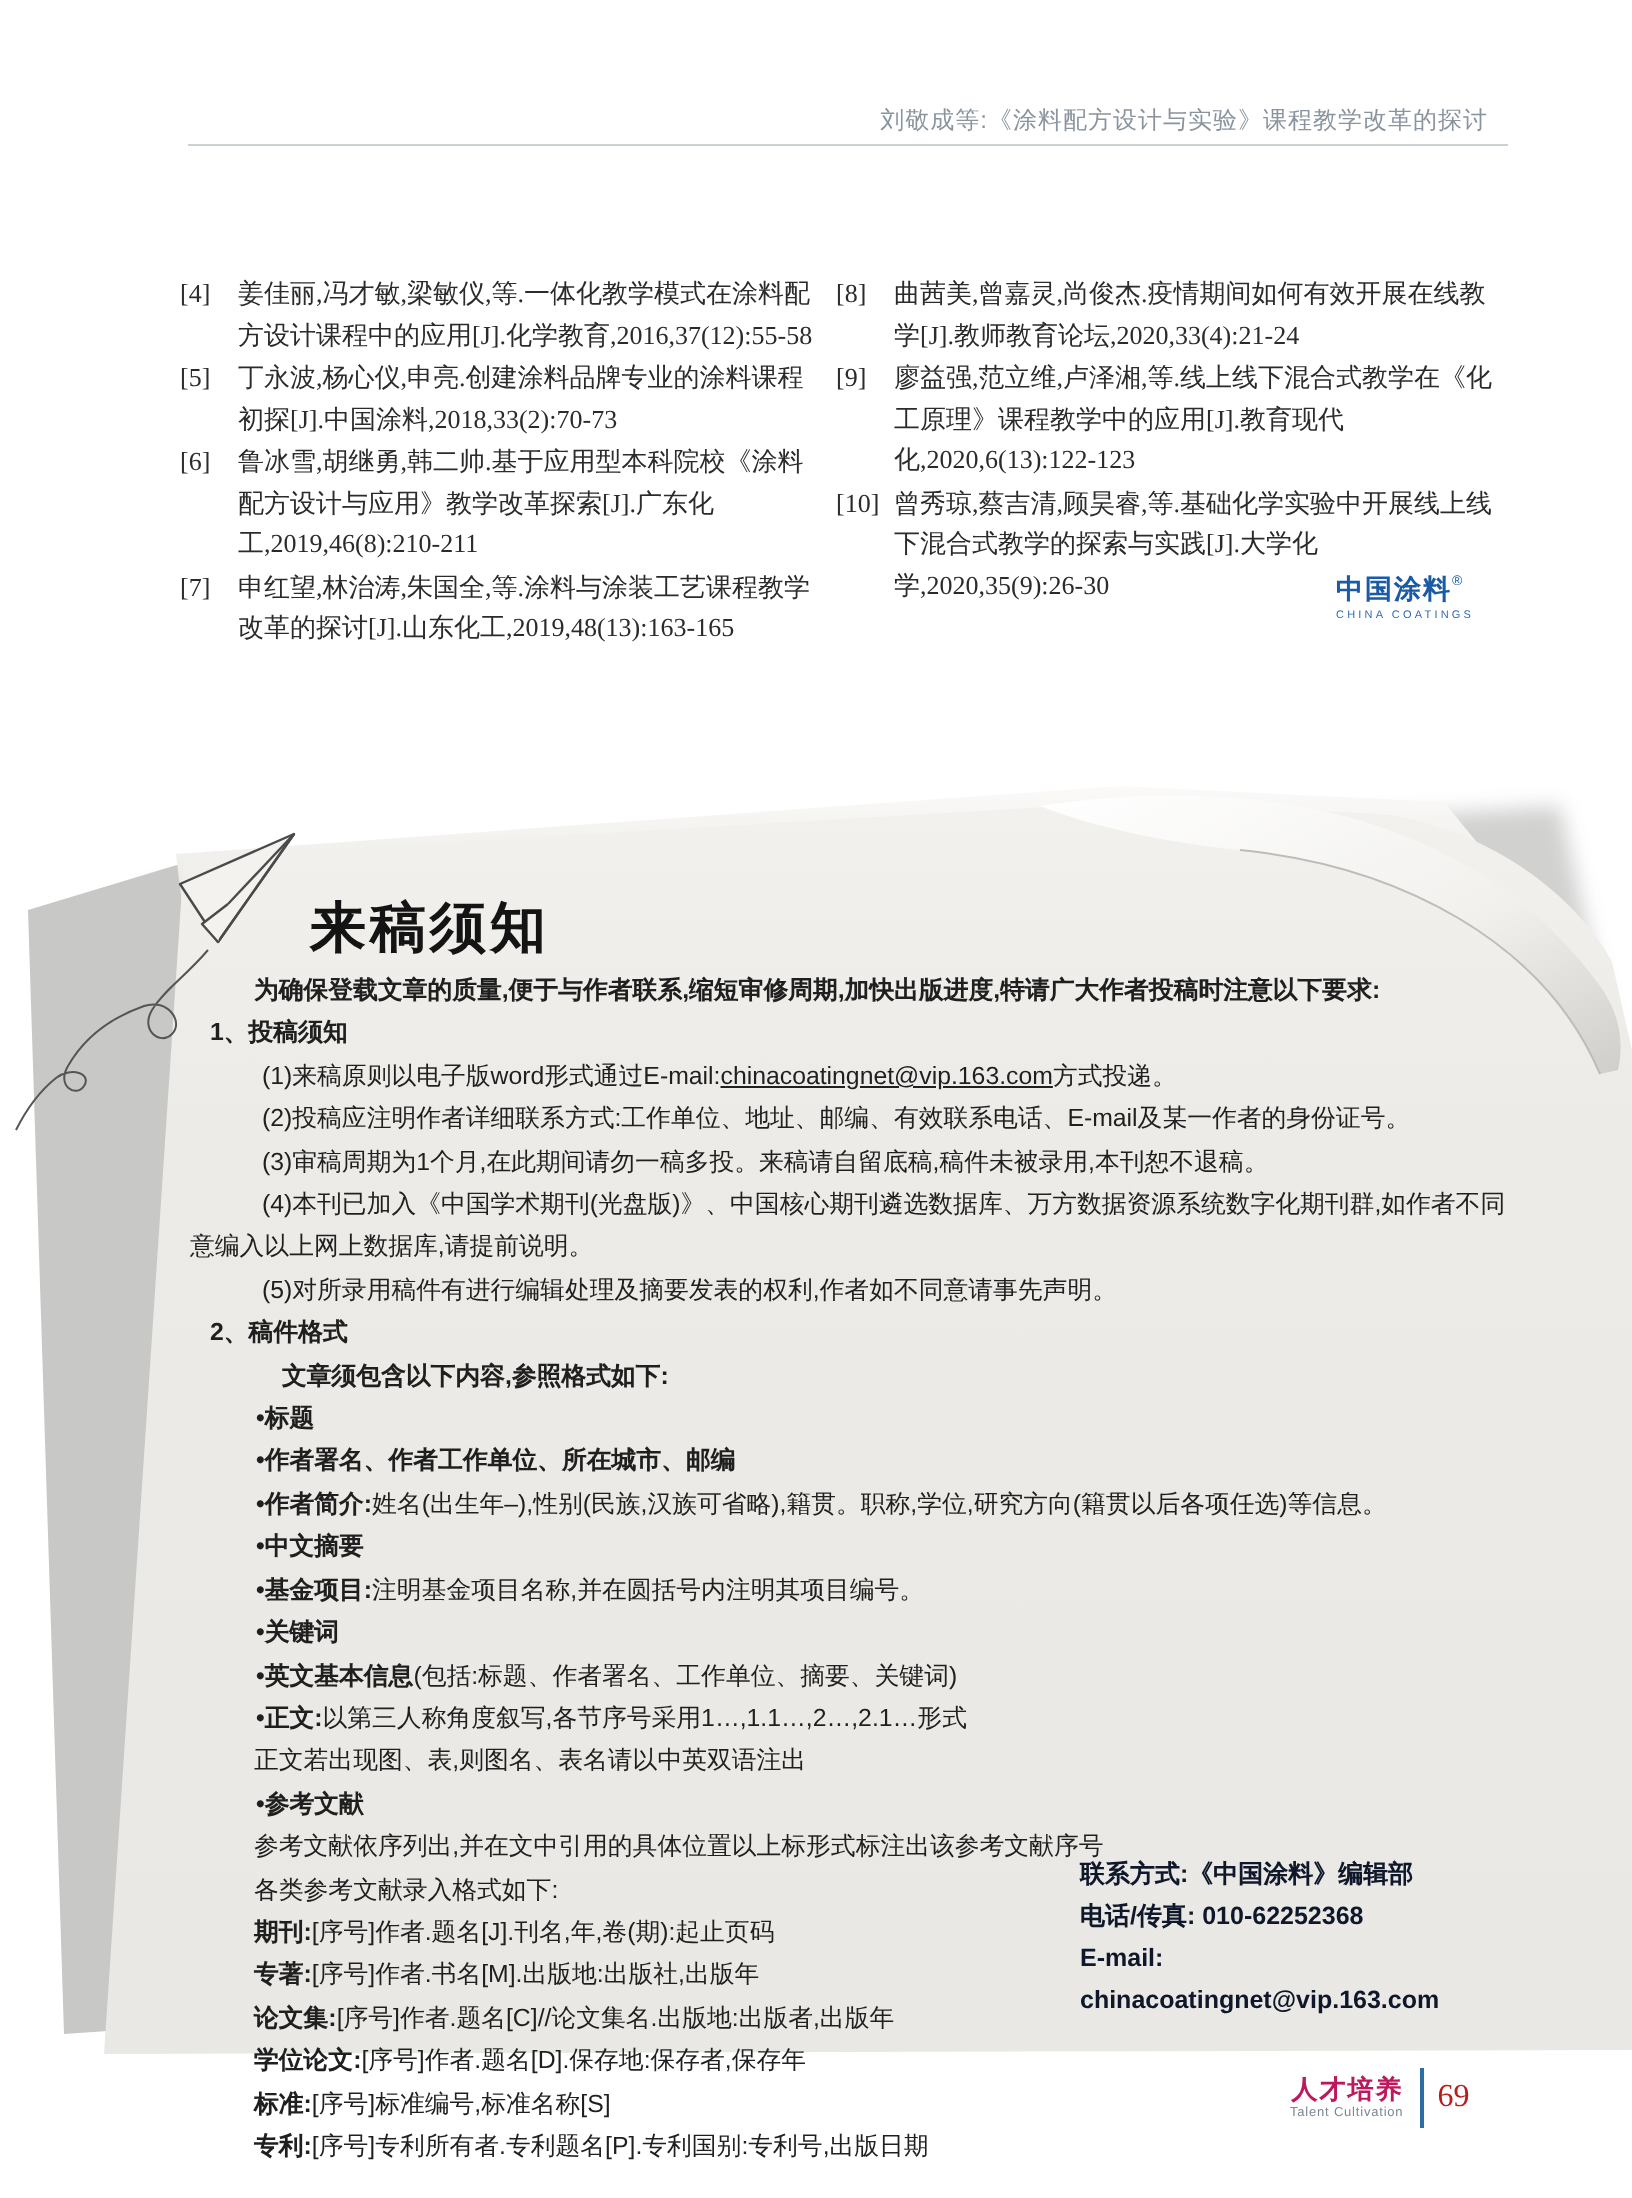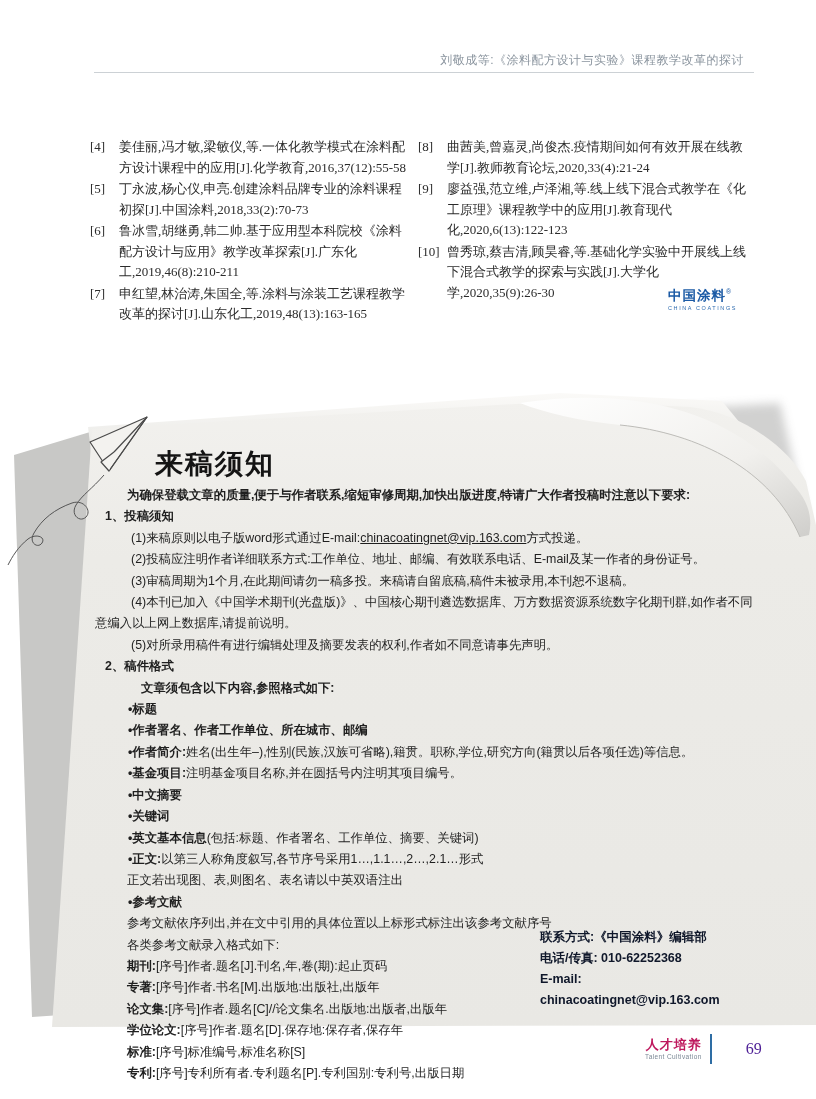--- a/index.html
+++ b/index.html
@@ -48,21 +48,21 @@
            line-height:21px;color:#0f172a;}
 
   .plane{position:absolute;left:518px;top:373px;pointer-events:none;}
 
   
   .footer{position:absolute;left:645px;top:1034px;display:flex;align-items:center;}
   .footer-labels{text-align:right;line-height:1.15;}
   .footer-cn{font-size:13px;font-weight:bold;color:#be185d;letter-spacing:1px;}
   .footer-en{font-size:6.5px;color:#7a8794;letter-spacing:.4px;}
   .footer-bar{width:2px;height:30px;background:#2e6da4;margin:0 7px 0 8px;}
-  .footer-page{font-size:16px;color:#4c1d95;font-family:"Liberation Serif",serif;margin-left:27px;}
+  .footer-page{font-size:16px;color:#b91c1c;font-family:"Liberation Serif",serif;}
 </style>
 </head>
 <body>
 
 <div class="page">
 
   <div class="running-head">刘敬成等:《涂料配方设计与实验》课程教学改革的探讨</div>
   <div class="head-rule"></div>
 
   <div class="refs">
@@ -148,22 +148,22 @@
         <div class="n-item"><span>(1)来稿原则以电子版word形式通过E-mail:</span><span class="n-link">chinacoatingnet@vip.163.com</span><span>方式投递。</span></div>
         <div class="n-item">(2)投稿应注明作者详细联系方式:工作单位、地址、邮编、有效联系电话、E-mail及某一作者的身份证号。</div>
         <div class="n-item">(3)审稿周期为1个月,在此期间请勿一稿多投。来稿请自留底稿,稿件未被录用,本刊恕不退稿。</div>
         <div class="n-item">(4)本刊已加入《中国学术期刊(光盘版)》、中国核心期刊遴选数据库、万方数据资源系统数字化期刊群,如作者不同意编入以上网上数据库,请提前说明。</div>
         <div class="n-item">(5)对所录用稿件有进行编辑处理及摘要发表的权利,作者如不同意请事先声明。</div>
         <div class="n-h">2、稿件格式</div>
         <div class="n-lead">文章须包含以下内容,参照格式如下:</div>
         <div class="n-bullet"><span class="b">•标题</span></div>
         <div class="n-bullet"><span class="b">•作者署名、作者工作单位、所在城市、邮编</span></div>
         <div class="n-bullet"><span class="b">•作者简介:</span><span>姓名(出生年–),性别(民族,汉族可省略),籍贯。职称,学位,研究方向(籍贯以后各项任选)等信息。</span></div>
+        <div class="n-bullet"><span class="b">•中文摘要</span></div>
         <div class="n-bullet"><span class="b">•基金项目:</span><span>注明基金项目名称,并在圆括号内注明其项目编号。</span></div>
-        <div class="n-bullet"><span class="b">•中文摘要</span></div>
         <div class="n-bullet"><span class="b">•关键词</span></div>
         <div class="n-bullet"><span class="b">•英文基本信息</span><span>(包括:标题、作者署名、工作单位、摘要、关键词)</span></div>
         <div class="n-bullet"><span class="b">•正文:</span><span>以第三人称角度叙写,各节序号采用1…,1.1…,2…,2.1…形式</span></div>
         <div class="n-plain">正文若出现图、表,则图名、表名请以中英双语注出</div>
         <div class="n-bullet"><span class="b">•参考文献</span></div>
         <div class="n-plain">参考文献依序列出,并在文中引用的具体位置以上标形式标注出该参考文献序号</div>
         <div class="n-plain">各类参考文献录入格式如下:</div>
         <div class="n-fmt"><span class="b">期刊:</span><span>[序号]作者.题名[J].刊名,年,卷(期):起止页码</span></div>
         <div class="n-fmt"><span class="b">专著:</span><span>[序号]作者.书名[M].出版地:出版社,出版年</span></div>
         <div class="n-fmt"><span class="b">论文集:</span><span>[序号]作者.题名[C]//论文集名.出版地:出版者,出版年</span></div>

